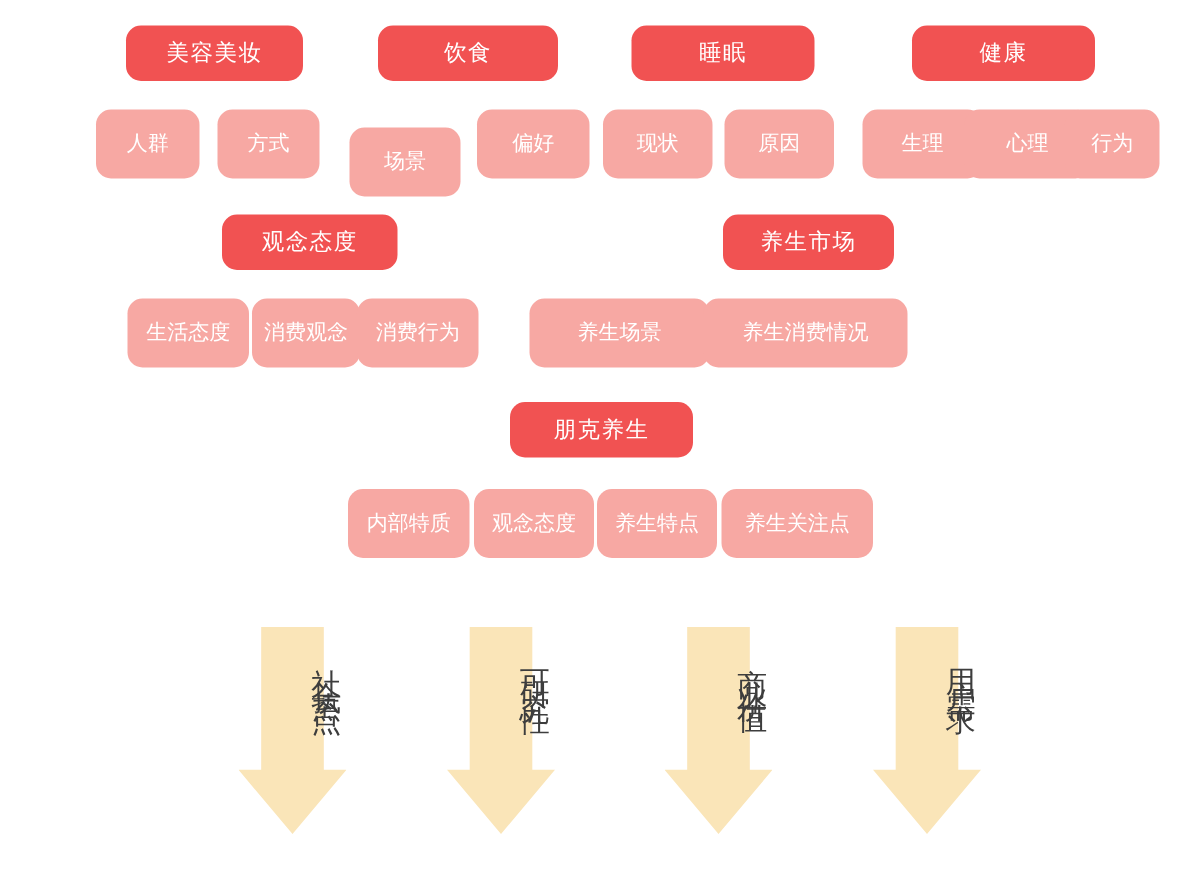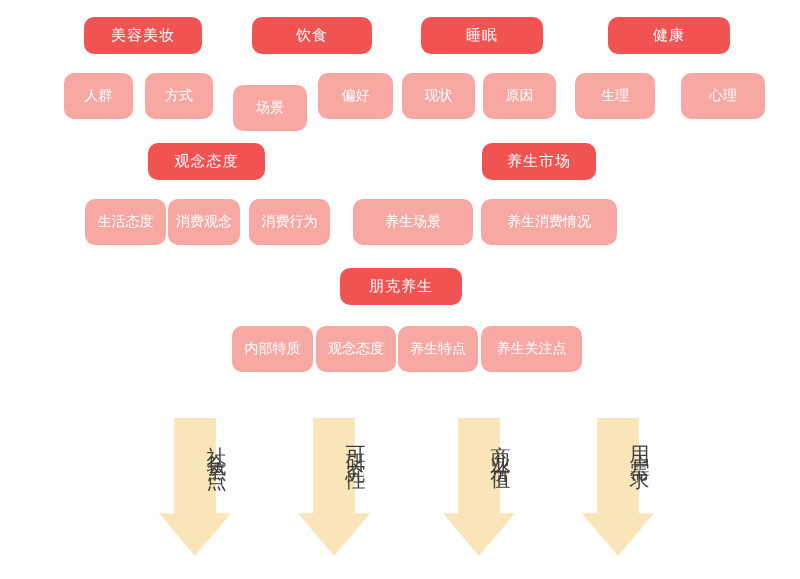--- a/index.html
+++ b/index.html
@@ -61,30 +61,31 @@
   <div class="node red" style="left:421px;top:17px;width:122px">睡眠</div>
   <div class="node red" style="left:608px;top:17px;width:122px">健康</div>
 
   <div class="node pink" style="left:64px;top:73px;width:69px">人群</div>
   <div class="node pink" style="left:145px;top:73px;width:68px">方式</div>
   <div class="node pink" style="left:233px;top:85px;width:74px">场景</div>
   <div class="node pink" style="left:318px;top:73px;width:75px">偏好</div>
   <div class="node pink" style="left:402px;top:73px;width:73px">现状</div>
   <div class="node pink" style="left:483px;top:73px;width:73px">原因</div>
   <div class="node pink" style="left:575px;top:73px;width:80px">生理</div>
-  <div class="node pink" style="left:681px;top:73px;width:84px">心理</div>
+  <div class="node pink" style="left:643px;top:73px;width:84px">心理</div>
+  <div class="node pink" style="left:710px;top:73px;width:63px">行为</div>
 
   <div class="node red" style="left:148px;top:143px;width:117px">观念态度</div>
   <div class="node red" style="left:482px;top:143px;width:114px">养生市场</div>
 
   <div class="node pink" style="left:85px;top:199px;width:81px">生活态度</div>
   <div class="node pink" style="left:168px;top:199px;width:72px">消费观念</div>
-  <div class="node pink" style="left:249px;top:199px;width:81px">消费行为</div>
+  <div class="node pink" style="left:238px;top:199px;width:81px">消费行为</div>
   <div class="node pink" style="left:353px;top:199px;width:120px">养生场景</div>
-  <div class="node pink" style="left:481px;top:199px;width:136px">养生消费情况</div>
+  <div class="node pink" style="left:469px;top:199px;width:136px">养生消费情况</div>
 
   <div class="node pink" style="left:232px;top:326px;width:81px">内部特质</div>
 
   <div class="node red" style="left:340px;top:268px;width:122px">朋克养生</div>
   <div class="node pink" style="left:316px;top:326px;width:80px">观念态度</div>
   <div class="node pink" style="left:398px;top:326px;width:80px">养生特点</div>
   <div class="node pink" style="left:481px;top:326px;width:101px">养生关注点</div>
 
   <div class="arrow" style="left:159px"></div>
   <div class="arrow-label" style="left:159px">社会热点</div>

